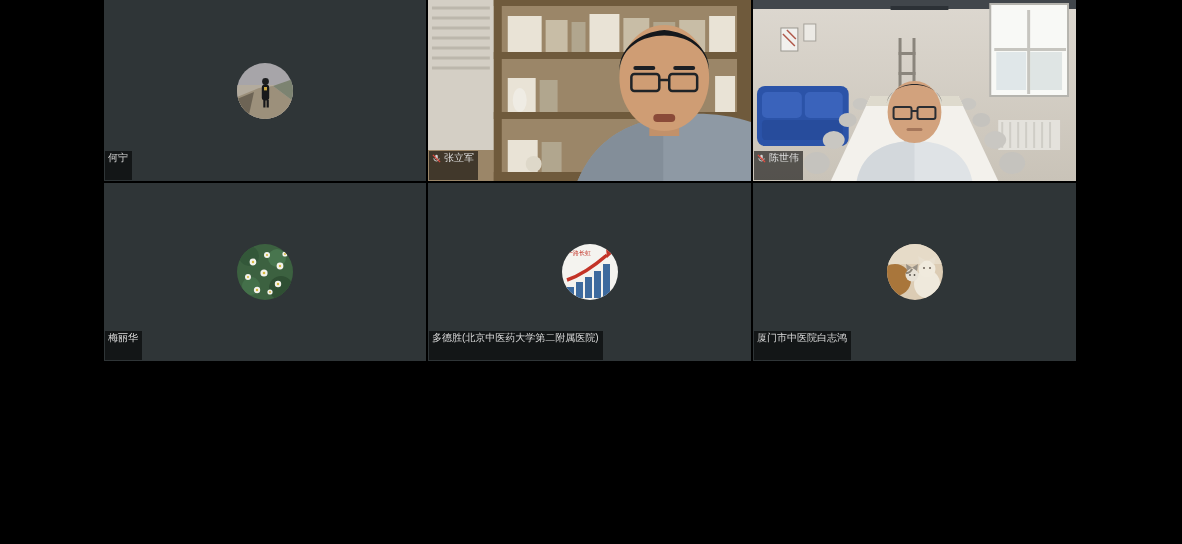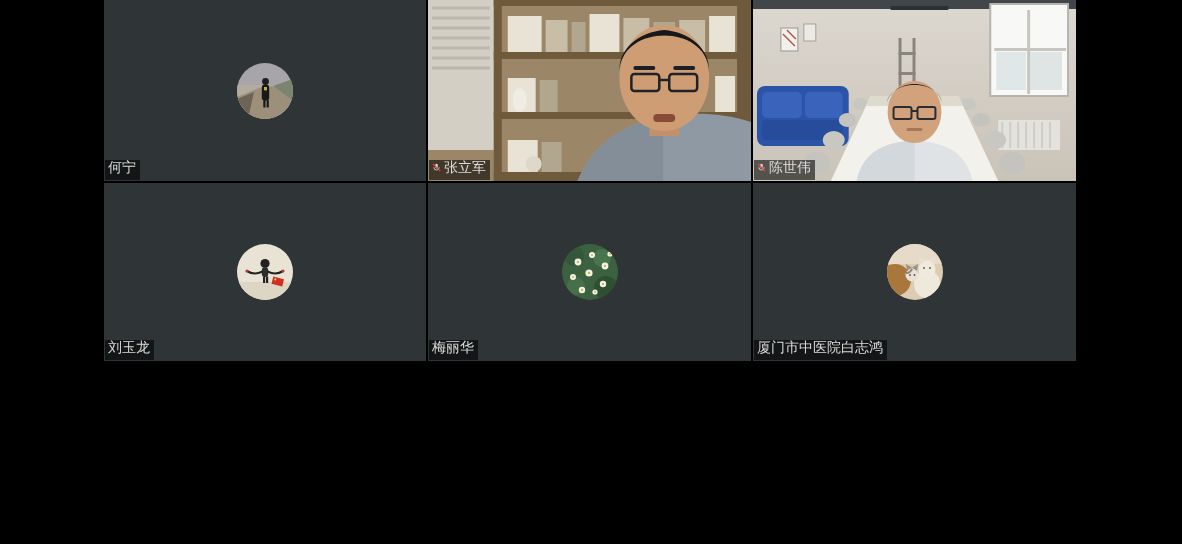--- a/index.html
+++ b/index.html
@@ -6,22 +6,22 @@
   body{width:1182px;height:544px;overflow:hidden;position:relative;font-family:"Liberation Sans",sans-serif;}
   .stage{position:absolute;left:104px;top:0;width:972px;height:544px;display:grid;
          grid-template-columns:322px 323px 323px;grid-template-rows:181px 178px 181px;gap:2px;background:#000;}
   .tile{position:relative;background:#2f3537;overflow:hidden;}
   .tile.active{box-shadow:inset 0 0 0 2px #4f8457;}
   .avatar{position:absolute;left:50%;top:50%;transform:translate(-50%,-50%);border-radius:50%;overflow:hidden;display:block;}
   .av56{width:56px;height:56px;}
   .av62{width:62px;height:62px;}
   .scene{position:absolute;inset:0;width:100%;height:100%;display:block;}
   .chip{position:absolute;left:1px;bottom:1px;display:flex;align-items:center;gap:3px;
-        background:rgba(0,0,0,0.58);color:#dcdcdc;font-size:14px;line-height:12px;
-        padding:1px 4px 7px 3px;white-space:nowrap;max-width:97%;overflow:hidden;}
+        background:rgba(0,0,0,0.58);color:#dcdcdc;font-size:10px;line-height:12px;
+        padding:1px 4px 16px 3px;white-space:nowrap;max-width:97%;overflow:hidden;}
   .chip .mic{width:9px;height:9px;flex:0 0 auto;}
   .pill{position:absolute;left:9px;right:9px;bottom:15px;height:9px;border-radius:5px;background:#fcfcfc;}
 </style>
 </head>
 <body>
 
 <div class="stage">
 
   <div class="tile">
     <svg class="avatar av56" viewBox="0 0 56 56">
@@ -148,41 +148,20 @@
     <div class="chip">
       <svg class="mic" viewBox="0 0 10 10">
         <rect x="3.6" y="0.8" width="2.8" height="5" rx="1.4" fill="#d6d6d6"></rect>
         <path d="M2 4.8 a3 3 0 0 0 6 0" stroke="#d6d6d6" stroke-width="1" fill="none"></path>
         <line x1="1" y1="1" x2="9" y2="9" stroke="#e04a3f" stroke-width="1.4"></line>
       </svg>
       <span>陈世伟</span>
     </div>
   </div>
 
-  <div class="tile">
-    <svg class="avatar av56" viewBox="0 0 56 56">
-      <rect width="56" height="56" fill="#e9e3d6"></rect>
-      <rect y="38" width="56" height="18" fill="#ded6c4"></rect>
-      <circle cx="28" cy="19.5" r="4.6" fill="#222222"></circle>
-      <rect x="24.8" y="23.5" width="6.4" height="9.5" rx="2.4" fill="#2e2e2e"></rect>
-      <path d="M10,27 C16,31 21.5,29.5 25.5,27.5" stroke="#222" stroke-width="2.2" fill="none"></path>
-      <path d="M30.5,27.5 C34.5,29.5 40,31 46,27" stroke="#222" stroke-width="2.2" fill="none"></path>
-      <circle cx="10" cy="27" r="1.6" fill="#b23a30"></circle>
-      <circle cx="46" cy="27" r="1.6" fill="#b23a30"></circle>
-      <rect x="26" y="32.5" width="2.2" height="6.5" fill="#222"></rect>
-      <rect x="29" y="32.5" width="2.2" height="6.5" fill="#222"></rect>
-      <g transform="rotate(14 38 34)">
-        <rect x="36" y="33" width="11" height="7.5" fill="#cf2e25"></rect>
-        <circle cx="38.6" cy="35.2" r="1.1" fill="#f5d142"></circle>
-      </g>
-    </svg>
-    <div class="chip">
-      <span>刘玉龙</span>
-    </div>
-  </div>
 
 
   <div class="tile">
     <svg class="avatar av56" viewBox="0 0 56 56">
       <rect width="56" height="56" fill="#3c6140"></rect>
       <circle cx="12" cy="12" r="10" fill="#335739"></circle>
       <circle cx="44" cy="44" r="12" fill="#2f4f33"></circle>
       <circle cx="40" cy="14" r="9" fill="#48754e"></circle>
       <circle cx="14" cy="42" r="9" fill="#44704a"></circle>
       <g fill="#f2f2ea">
@@ -206,20 +185,38 @@
         <circle cx="20" cy="46" r="1.2"></circle>
           <circle cx="48" cy="10" r="1"></circle>
           <circle cx="33" cy="48" r="1"></circle>
       </g>
     </svg>
     <div class="chip">
       <span>梅丽华</span>
     </div>
   </div>
 
+  <div class="tile">
+    <svg class="avatar av56" viewBox="0 0 56 56">
+      <rect width="56" height="56" fill="#f4f3ef"></rect>
+      <g fill="#3d6a9e">
+        <rect x="5" y="43" width="7" height="11"></rect>
+        <rect x="14" y="38" width="7" height="16"></rect>
+        <rect x="23" y="33" width="7" height="21"></rect>
+        <rect x="32" y="27" width="7" height="27"></rect>
+        <rect x="41" y="20" width="7" height="34"></rect>
+      </g>
+      <path d="M5,36 C17,32 30,24 45,11" stroke="#c33327" stroke-width="3.5" fill="none"></path>
+      <polygon points="44,4 52,7.5 45,14" fill="#c33327"></polygon>
+      <text x="5" y="11" font-size="6" fill="#c33327">一路长虹</text>
+    </svg>
+    <div class="chip">
+      <span>多德胜(北京中医药大学第二附属医院)</span>
+    </div>
+  </div>
 
 
   <div class="tile">
     <svg class="avatar av56" viewBox="0 0 56 56">
       <rect width="56" height="56" fill="#dcccb4"></rect>
       <rect width="56" height="20" fill="#e6dbc8"></rect>
       <circle cx="8" cy="36" r="16" fill="#a9763b"></circle>
       <ellipse cx="40" cy="40" rx="13" ry="14" fill="#efe9dc"></ellipse>
       <circle cx="40" cy="25" r="8.5" fill="#f0eadd"></circle>
       <polygon points="33,21 31,12 38,16" fill="#e8dfcf"></polygon>

